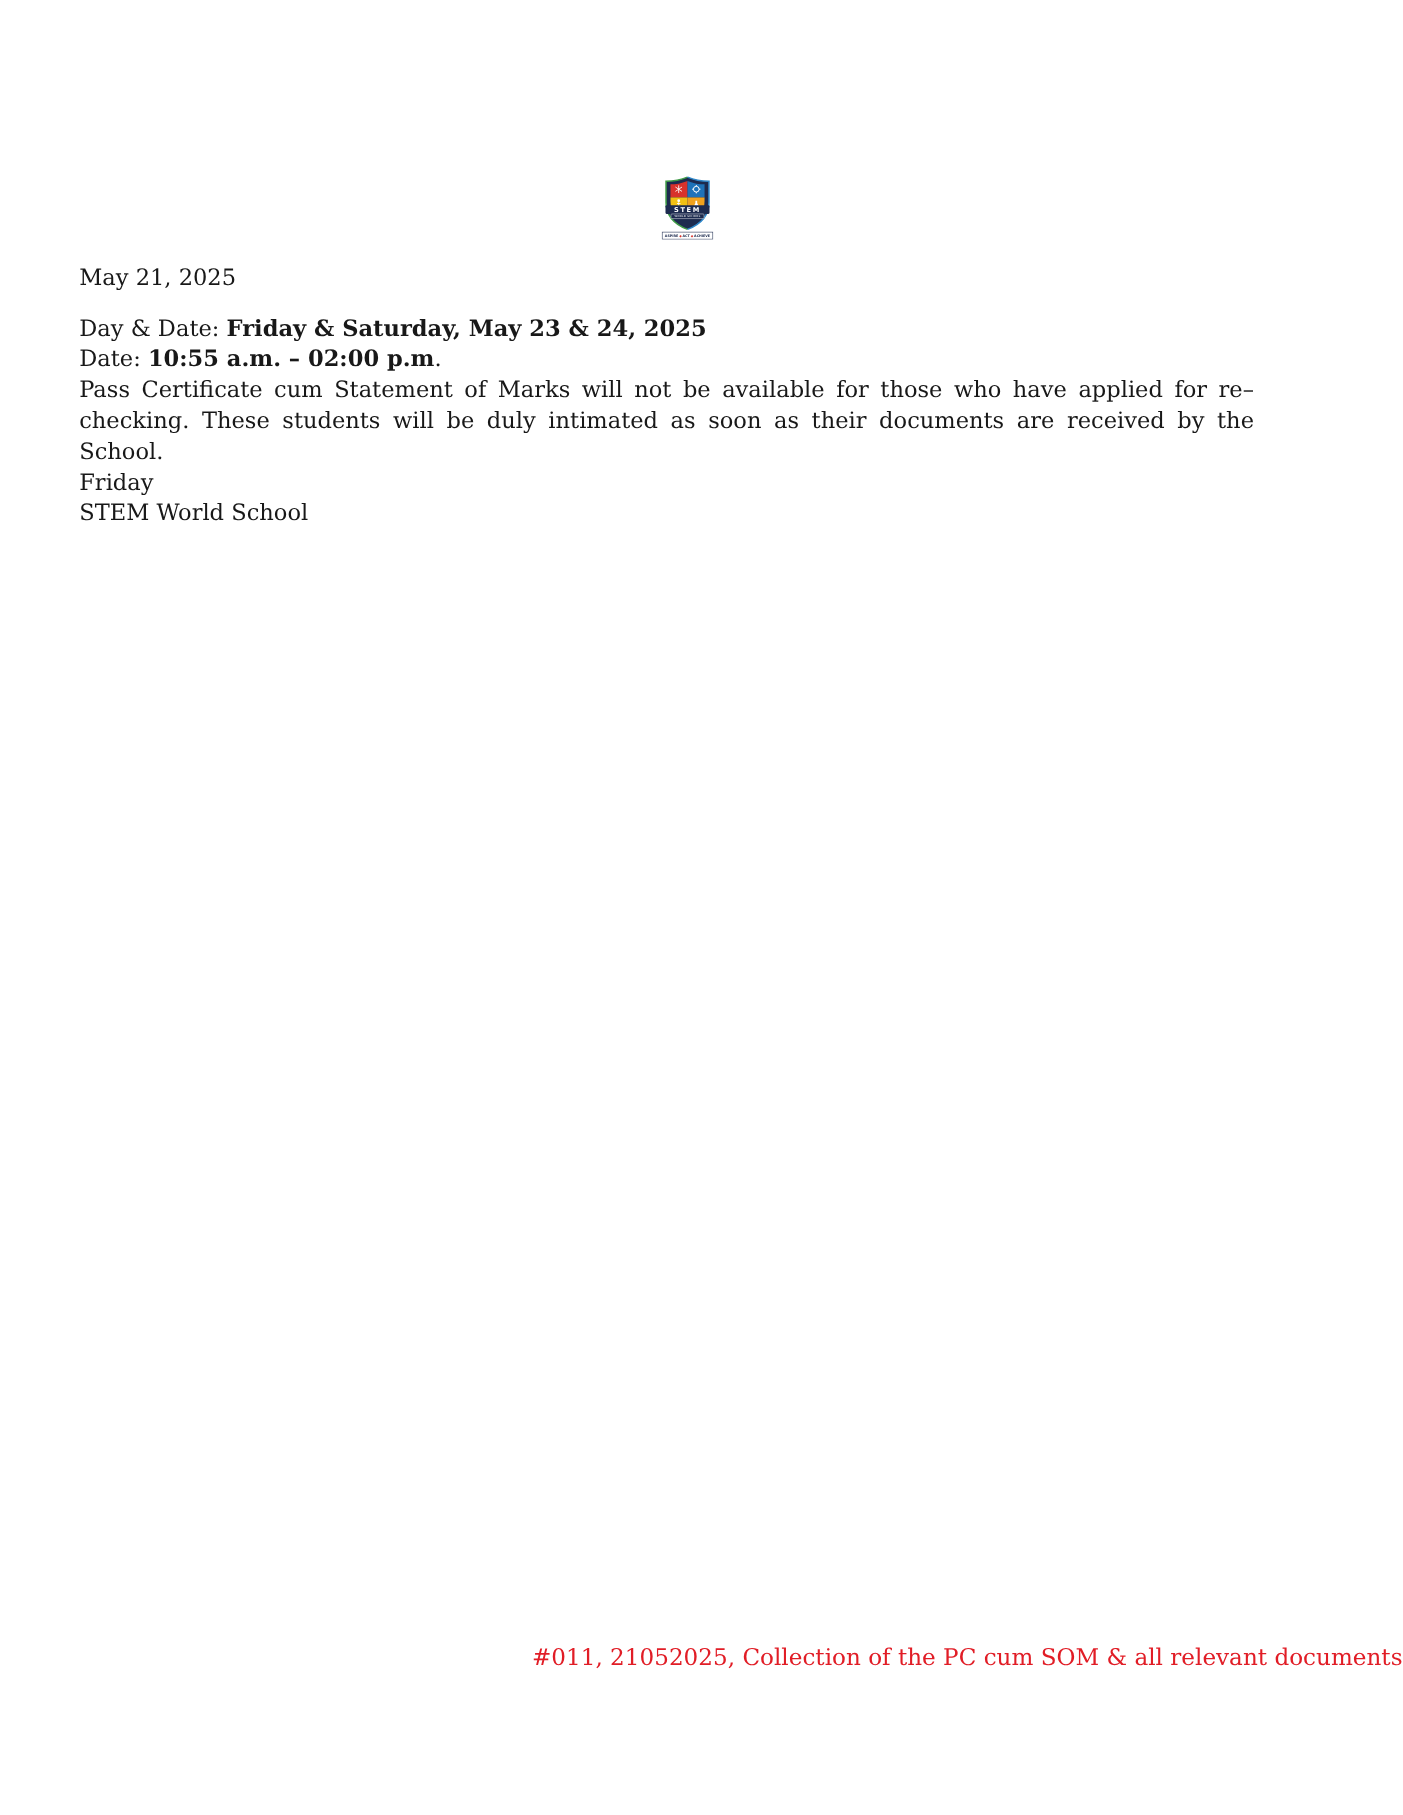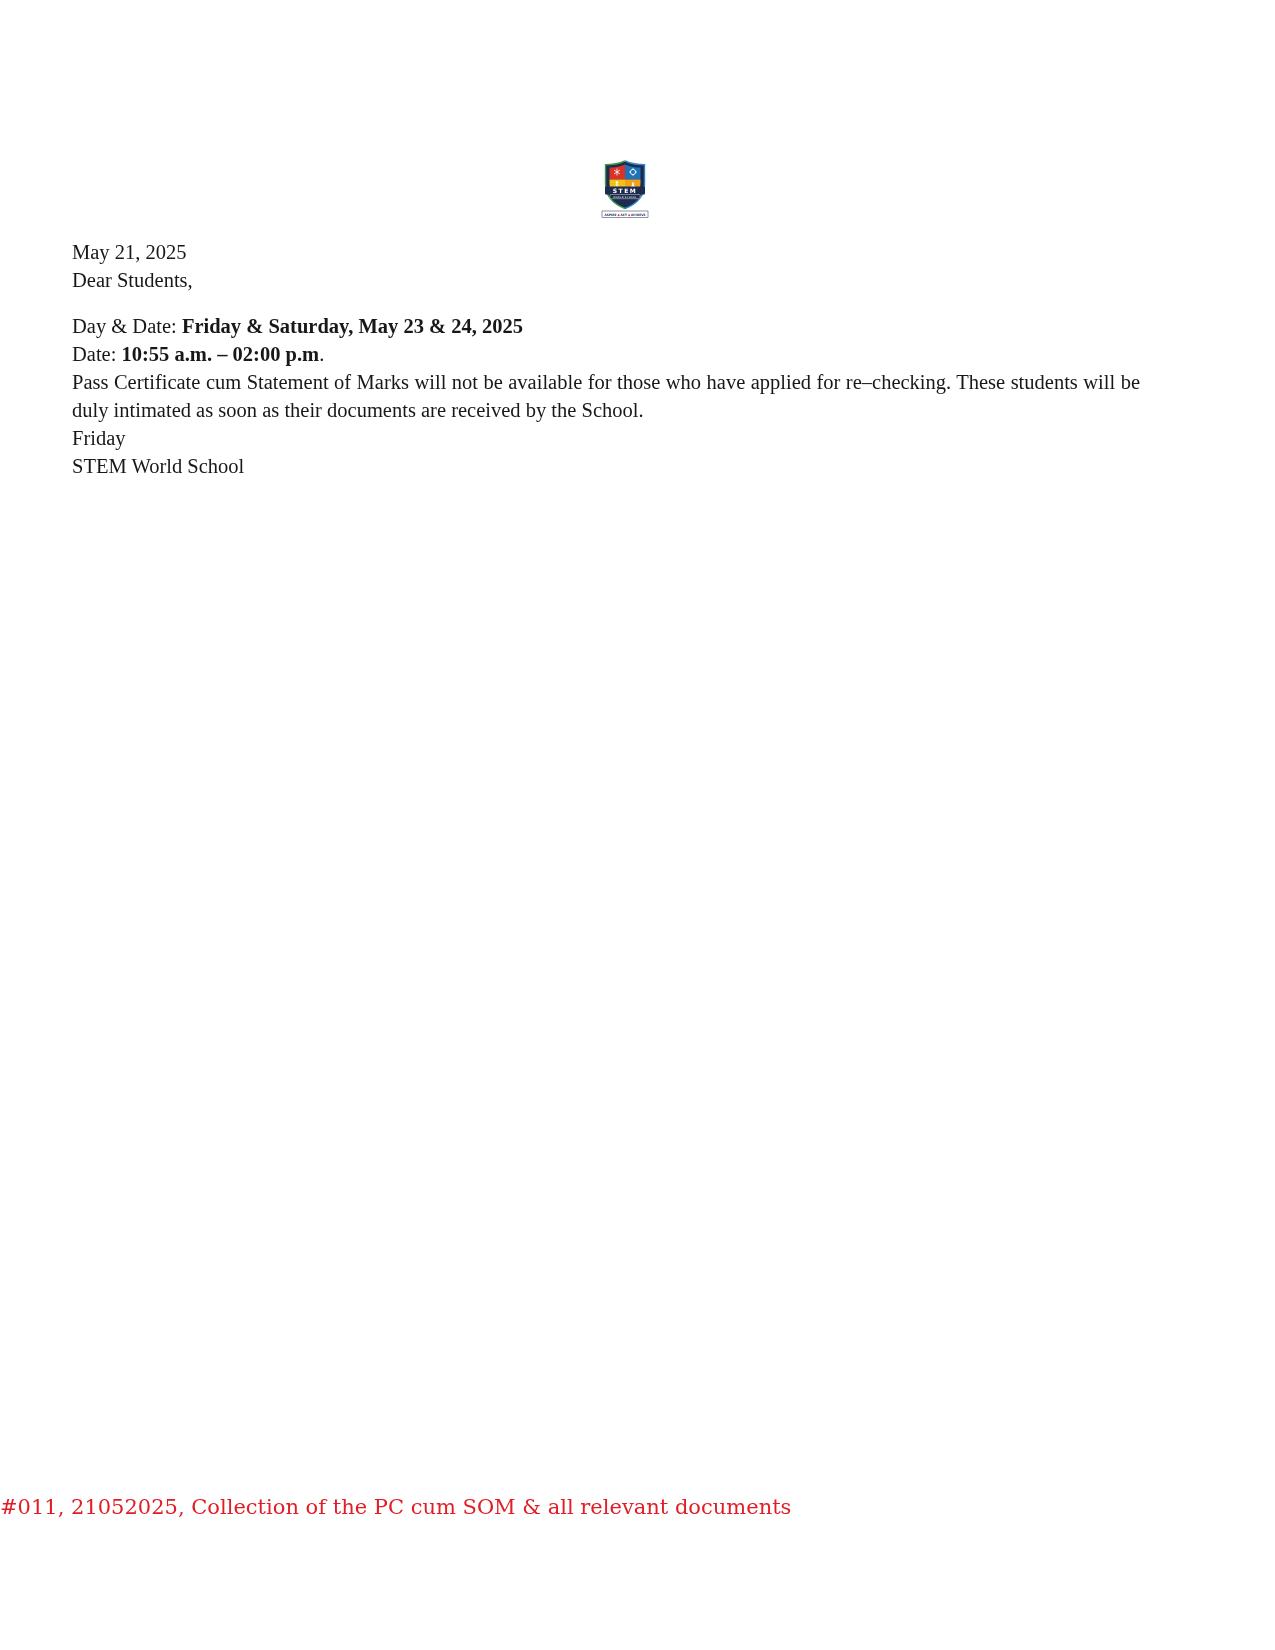--- a/index.html
+++ b/index.html
@@ -22,41 +22,40 @@
     top: 160px;
     left: 601px;
     width: 48px;
     height: 58px;
   }
   .content {
     position: absolute;
     top: 238px;
     left: 72px;
     width: 1068px;
-    font-family: Liberation Serif, serif;
   }
   .content p {
     margin: 0;
     line-height: 28px;
   }
   .date { margin-bottom: 0; }
   .salutation { margin-top: 17px; }
   .para1 { margin-top: 14px; text-align: justify; }
   .schedule { margin-top: 18px; }
   .schedule p { line-height: 28px; }
   .para2 { margin-top: 24px; text-align: justify; }
   .closing { margin-top: 79px; }
   .signature { margin-top: 12px; }
   .bold { font-weight: bold; }
   .footer {
     position: absolute;
     top: 1493px;
     left: 0;
     width: 1275px;
-    text-align: left;
+    text-align: right;
     color: #e11d26;
     font-size: 21px;
     line-height: 28px;
   }
 </style>
 </head>
 <body>
 
 <div class="page">
 
@@ -110,21 +109,20 @@
 
       <rect x="1" y="51" width="46" height="6.4" fill="#ffffff" stroke="#1d2b4f" stroke-width="0.5"></rect>
       <text x="24" y="55.6" text-anchor="middle" font-family="DejaVu Sans, sans-serif" font-size="3" font-weight="bold" fill="#1d2b4f">
         <tspan>ASPIRE</tspan><tspan dx="0.8" fill="#d8322b">◆</tspan><tspan dx="0.8">ACT</tspan><tspan dx="0.8" fill="#d8322b">◆</tspan><tspan dx="0.8">ACHIEVE</tspan>
       </text>
     </svg>
   </div>
 
   <div class="content">
     <p class="date">May 21, 2025</p>
-    <p class="salutation">Dear Students,</p>
 
     <div class="schedule">
       <p><span>Day &amp; Date: </span><span class="bold">Friday &amp; Saturday, May 23 &amp; 24, 2025</span></p>
       <p><span>Date: </span><span class="bold">10:55 a.m. – 02:00 p.m</span><span>.</span></p>
     </div>
 
     <p class="para2">Pass Certificate cum Statement of Marks will not be available for those who have applied for re–checking. These students will be duly intimated as soon as their documents are received by the School.</p>
     <p class="closing">Friday</p>
     <p class="signature">STEM World School</p>
   </div>

